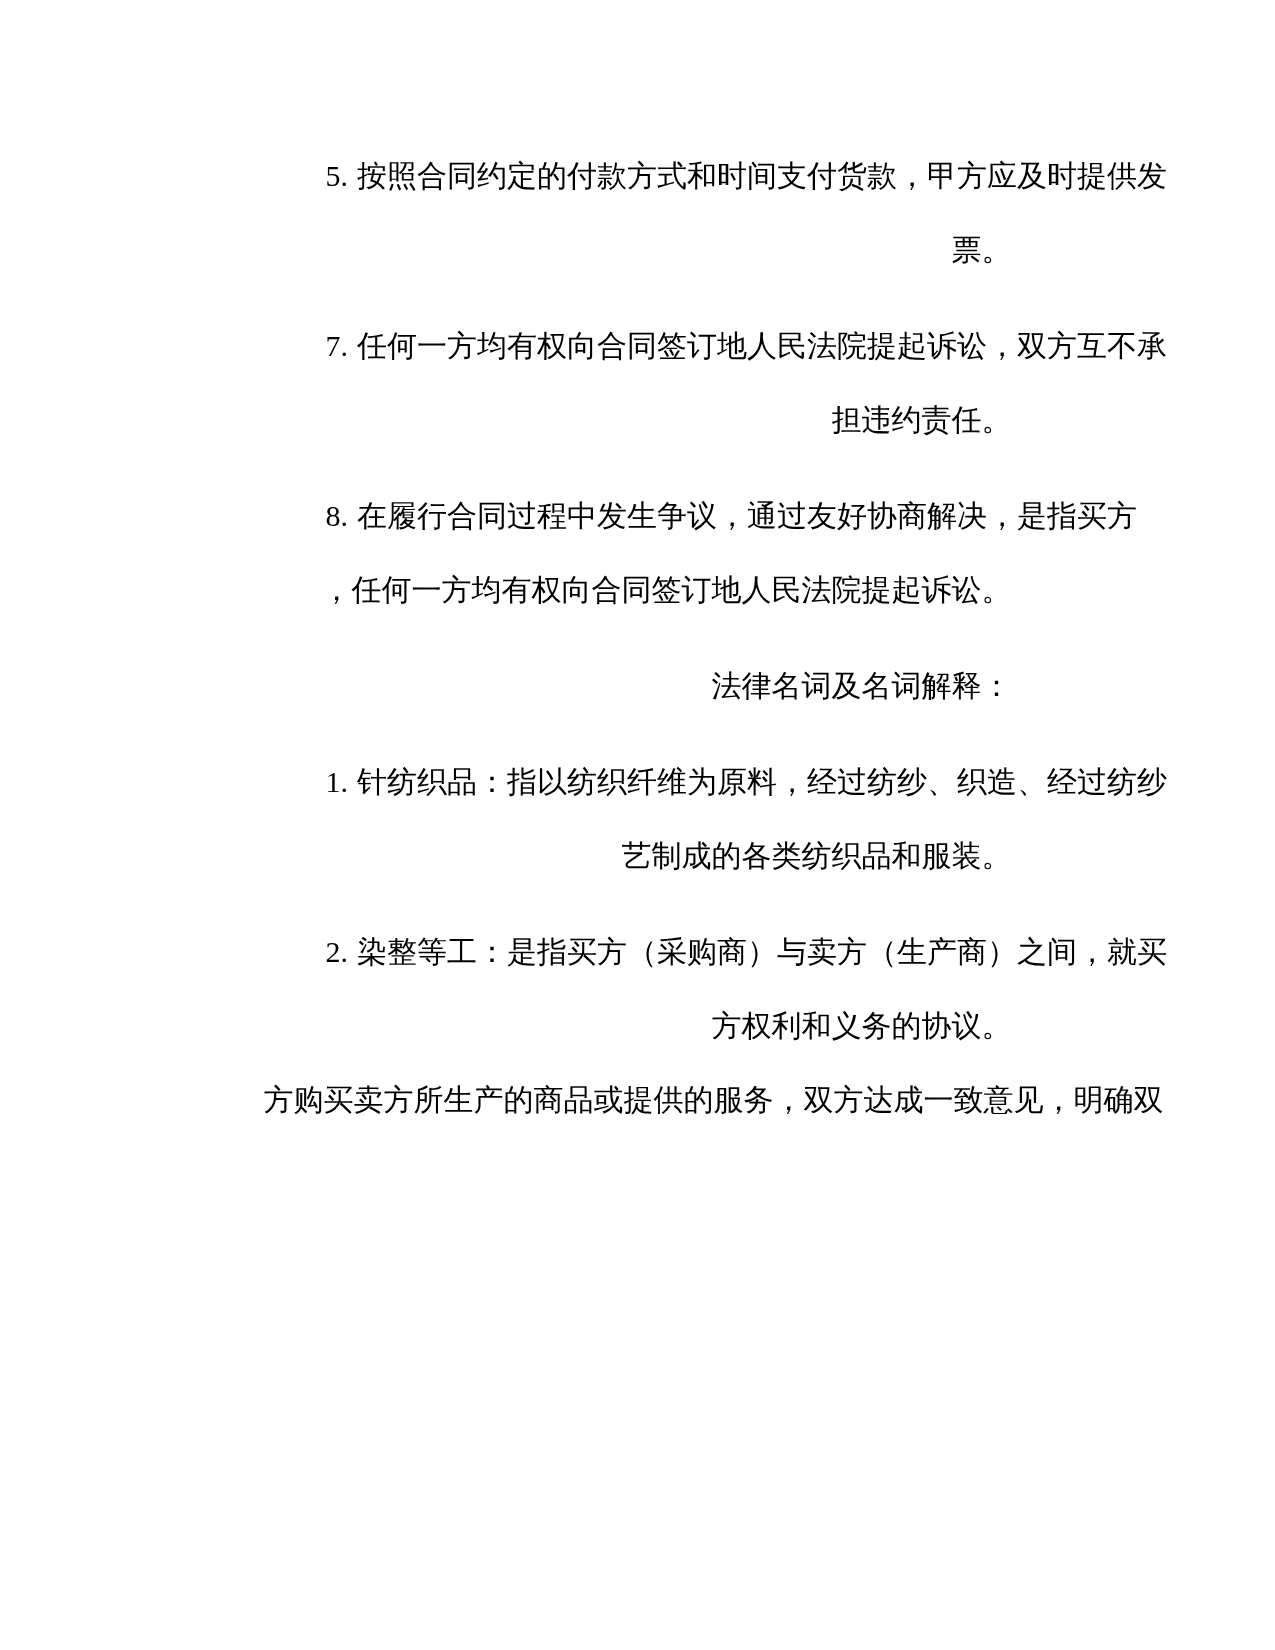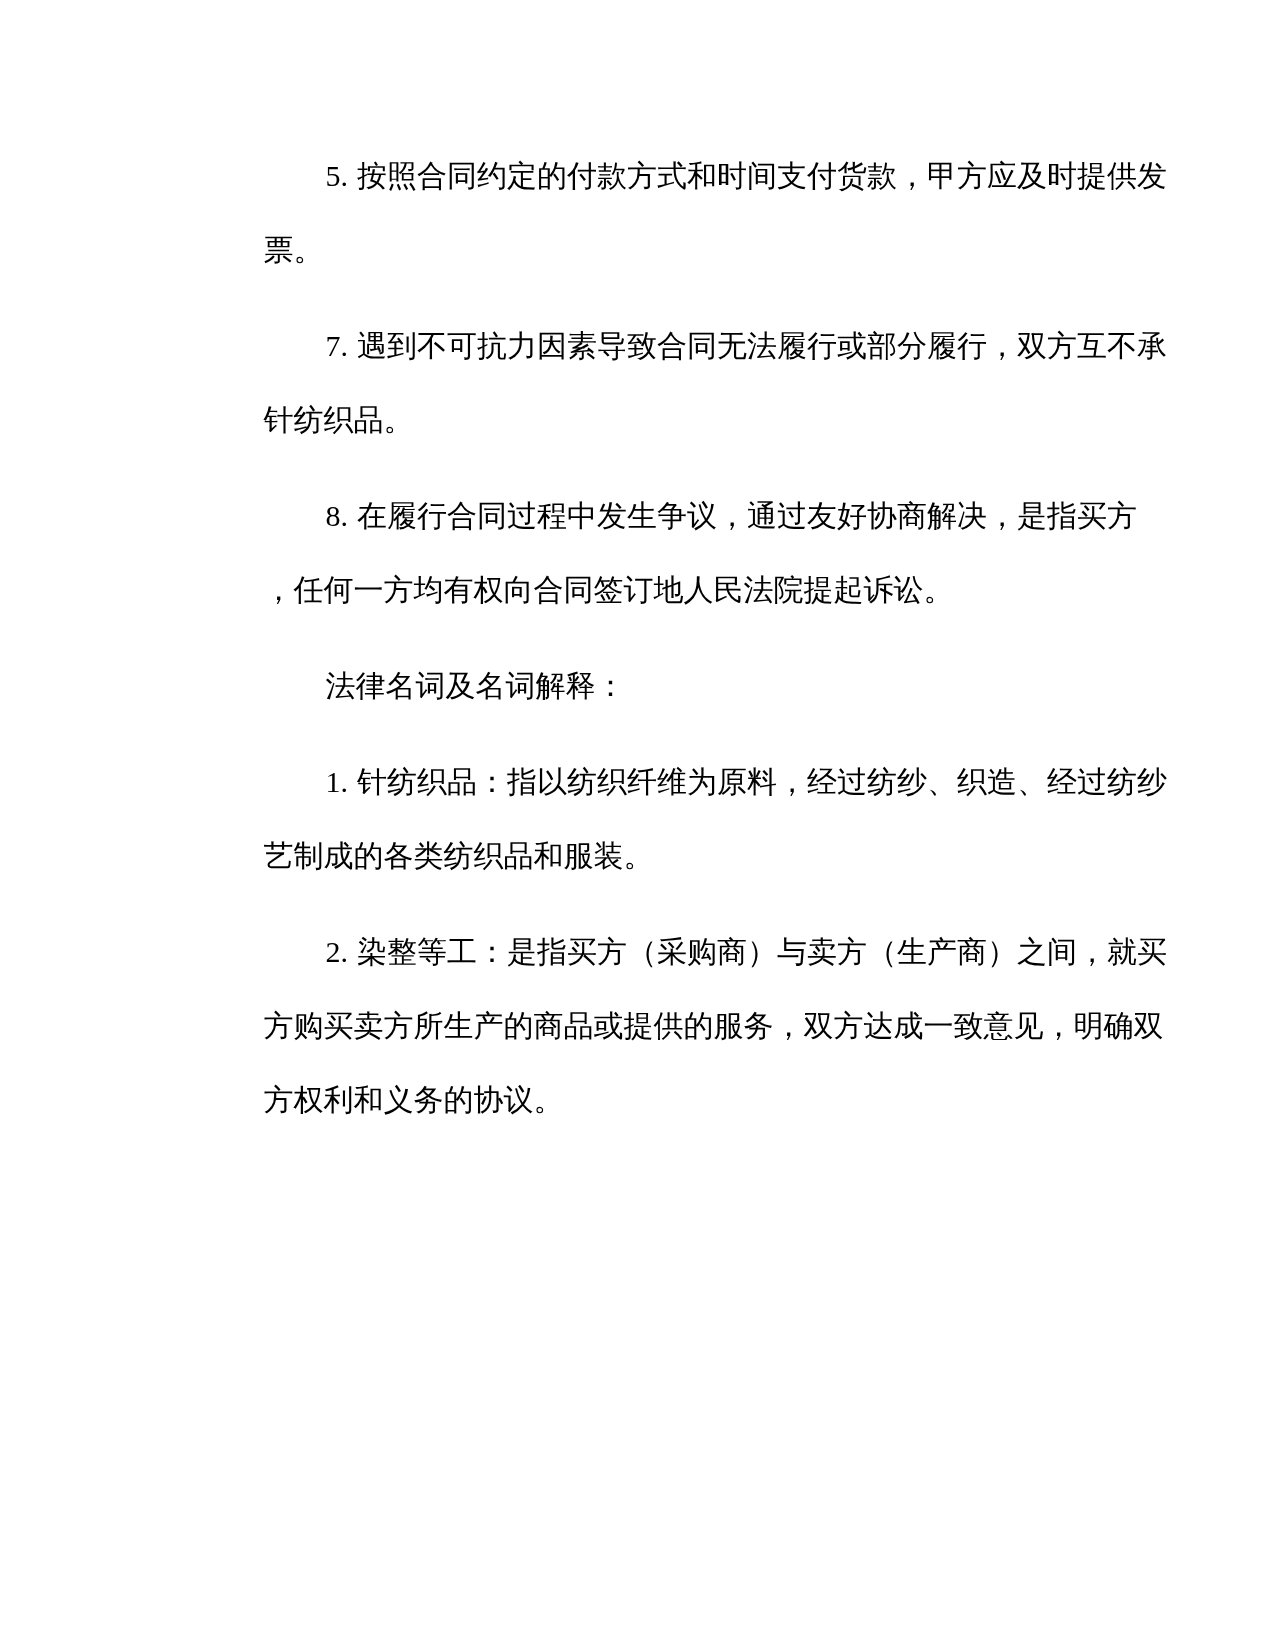--- a/index.html
+++ b/index.html
@@ -12,20 +12,21 @@
     box-sizing: border-box;
     width: 1118px;
     height: 1650px;
     margin: 0 auto;
     background: #ffffff;
     padding: 139px 185px 0 185px;
     font-family: "Liberation Sans", sans-serif;
     font-size: 30px;
     color: #000000;
     overflow: hidden;
+    text-align: right;
   }
   .para {
     margin: 0 0 22px 0;
     padding: 0;
   }
   .line {
     display: block;
     line-height: 74px;
     height: 74px;
     white-space: nowrap;
@@ -43,40 +44,40 @@
 
 <div class="page">
 
   <p class="para">
     <span class="line indent"><span class="num">5.</span><span class="txt">按照合同约定的付款方式和时间支付货款，甲方应及时提供发</span></span>
     <span class="line"><span class="txt">票。</span></span>
   </p>
 
 
   <p class="para">
-    <span class="line indent"><span class="num">7.</span><span class="txt">遇到不可抗力因素导致合同无法履行或部分履行，双方互不承</span></span>
-    <span class="line"><span class="txt">针纺织品。</span></span>
+    <span class="line indent"><span class="num">7.</span><span class="txt">任何一方均有权向合同签订地人民法院提起诉讼，双方互不承</span></span>
+    <span class="line"><span class="txt">担违约责任。</span></span>
   </p>
 
   <p class="para">
     <span class="line indent"><span class="num">8.</span><span class="txt">在履行合同过程中发生争议，通过友好协商解决，是指买方</span></span>
     <span class="line"><span class="txt">，任何一方均有权向合同签订地人民法院提起诉讼。</span></span>
   </p>
 
   <p class="para">
     <span class="line indent"><span class="txt">法律名词及名词解释：</span></span>
   </p>
 
   <p class="para">
     <span class="line indent"><span class="num">1.</span><span class="txt">针纺织品：指以纺织纤维为原料，经过纺纱、织造、经过纺纱</span></span>
     <span class="line"><span class="txt">艺制成的各类纺织品和服装。</span></span>
   </p>
 
   <p class="para">
     <span class="line indent"><span class="num">2.</span><span class="txt">染整等工：是指买方（采购商）与卖方（生产商）之间，就买</span></span>
+    <span class="line"><span class="txt">方权利和义务的协议。</span></span>
     <span class="line"><span class="txt">方购买卖方所生产的商品或提供的服务，双方达成一致意见，明确双</span></span>
-    <span class="line"><span class="txt">方权利和义务的协议。</span></span>
   </p>
 
   <p class="para">
   </p>
 
 </div>
 
 </body></html>

